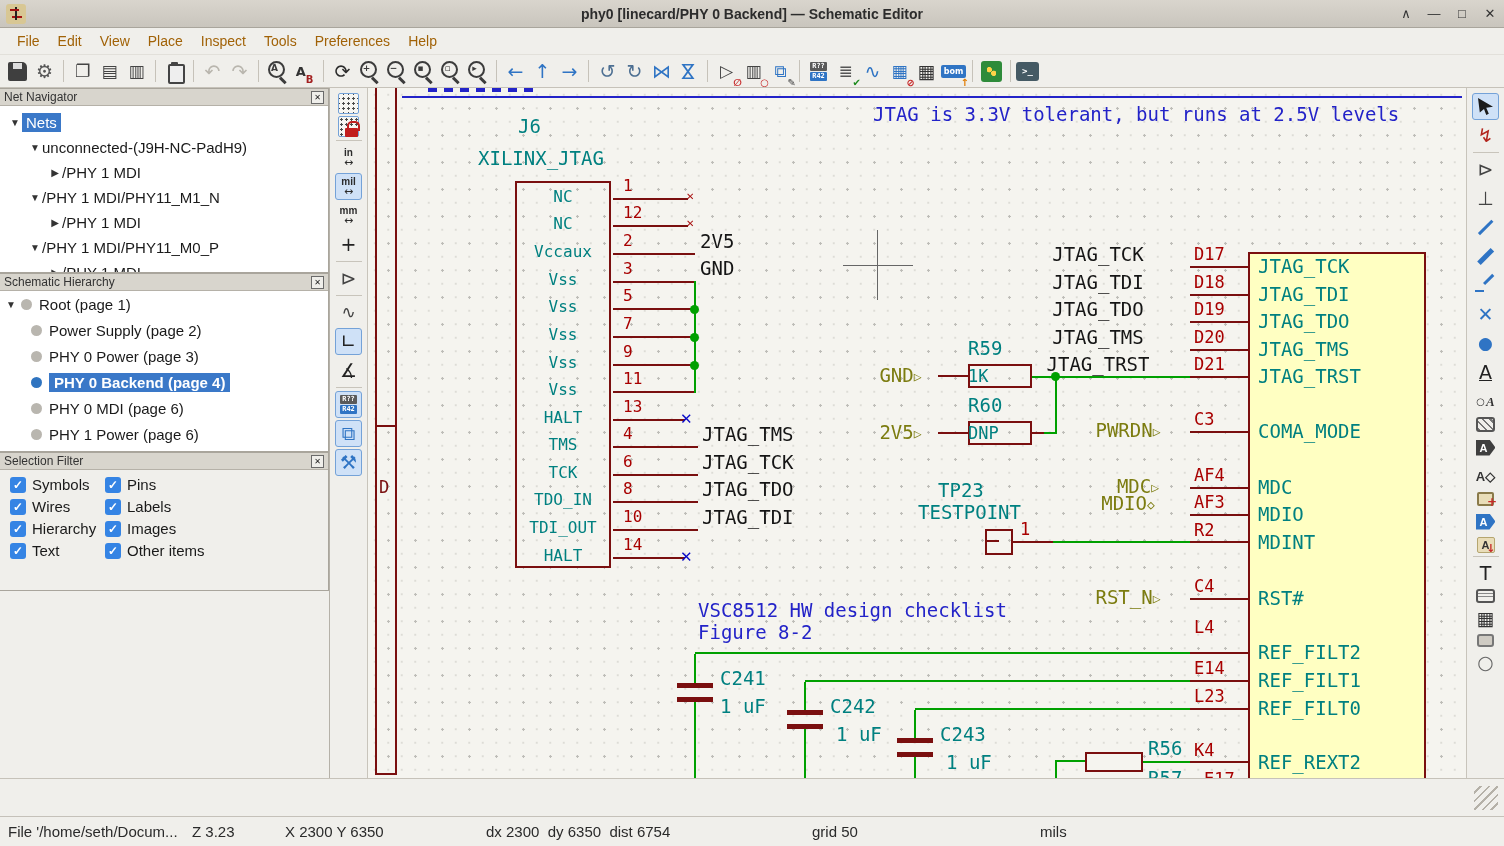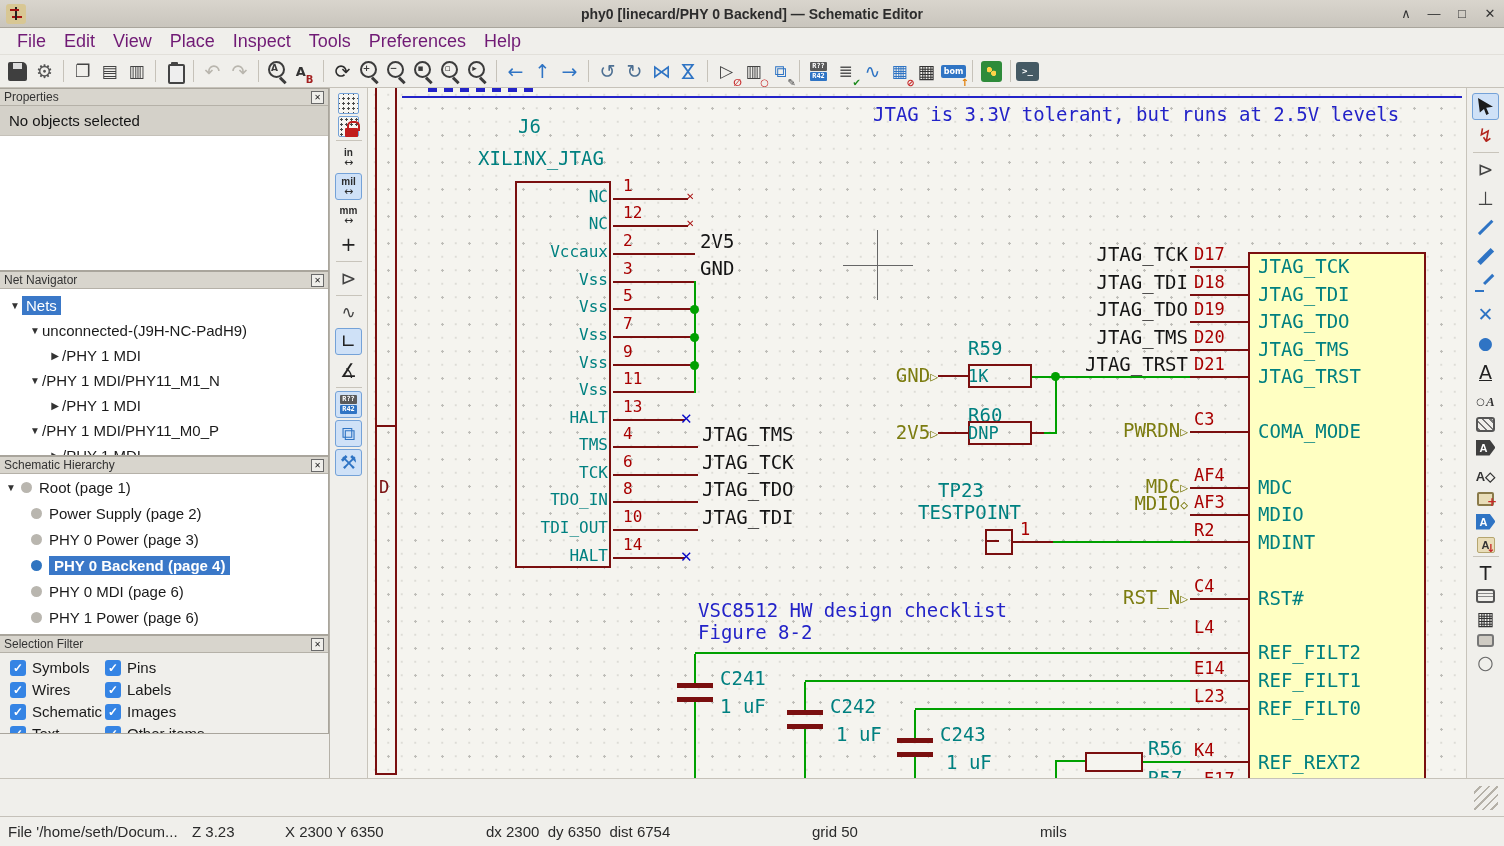--- a/index.html
+++ b/index.html
@@ -9,21 +9,21 @@
   .applogo{width:20px;height:20px;margin-left:6px;background:#d8c794;border-radius:3px;position:relative}
   .applogo::after{content:"";position:absolute;inset:3px;background:
      linear-gradient(#a31212 0 0) no-repeat 1px 2px/9px 2px,
      linear-gradient(#222 0 0) no-repeat 6px 0px/2px 13px,
      linear-gradient(#a31212 0 0) no-repeat 3px 9px/10px 2px}
   .title{position:absolute;left:0;right:0;text-align:center;font-weight:bold;font-size:14px;color:#2c2c2c}
   .winctrl{margin-left:auto;display:flex;z-index:2}
   .winctrl span{width:28px;text-align:center;font-size:13px;color:#333;line-height:26px}
   
   .menubar{height:27px;background:#f0efeb;display:flex;align-items:center;padding-left:8px;border-bottom:1px solid #e2e0da}
-  .menubar span{padding:4px 9px;font-size:18px;color:#701a75}
+  .menubar span{padding:4px 9px;font-size:14px;color:#a16207}
   
   .toolbar{height:33px;background:#f0efeb;border-bottom:1px solid #c6c2b9;display:flex;align-items:center;padding:0 4px}
   .tbi{position:relative;display:flex;align-items:center;justify-content:center;width:27px;height:27px;border-radius:3px;flex:none}
   .tbi .g{font-family:"DejaVu Sans",sans-serif;font-size:17px;line-height:1}
   .sep{width:1px;height:22px;background:#c6c2b9;margin:0 5px;flex:none}
   .vsep{height:1px;width:26px;background:#c8c4bb;margin:3px auto}
   .sel{background:#cfe1f7;border:1px solid #74a2d8}
   .badge{position:absolute;right:-2px;bottom:-3px;font:bold 10px "DejaVu Sans",sans-serif}
   .mag::before{content:"";position:absolute;left:4px;top:3px;width:13px;height:13px;border:2px solid #3c3c3c;border-radius:50%}
   .mag::after{content:"";position:absolute;right:4px;bottom:3px;width:8px;height:2.5px;background:#3c3c3c;transform:rotate(45deg)}
@@ -107,21 +107,21 @@
   .vw{width:2px;background:#7a0f0f}
   .hw.g,.vw.g{background:#00a000}
   .jd{position:absolute;width:9px;height:9px;border-radius:50%;background:#00a000}
   .ncx{position:absolute;font:bold 15px "DejaVu Sans",sans-serif;color:#0a0ac8}
   .ncx::after{content:"✕"}
   .px{position:absolute;font:bold 10px "DejaVu Sans",sans-serif;color:#a81010}
   .px::after{content:"✕"}
   .box{position:absolute;border:2px solid #7a0f0f}
   .gl::after{content:"▷";font-size:13px;vertical-align:1px}
   .gd::after{content:"◇";font-size:13px;vertical-align:1px}
-  .ctr{text-align:left}.rgt{text-align:right}
+  .ctr{text-align:left}.rgt{text-align:center}
   .frag{position:absolute;left:60px;top:0;width:105px;height:4px;background:repeating-linear-gradient(90deg,#2323c8 0 9px,transparent 9px 16px)}
   
   .footer{height:38px;background:#f0efeb;border-top:1px solid #c6c2b9;position:relative}
   .grip{position:absolute;right:6px;bottom:6px;width:24px;height:24px;background:repeating-linear-gradient(135deg,transparent 0 4px,#b5b1a8 4px 6px)}
   .statusbar{height:30px;background:#f0efeb;border-top:1px solid #c5c1b9;position:relative;font-size:15px;color:#2a2a2a}
   .statusbar span{position:absolute;top:6px;white-space:pre}
 </style>
 </head>
 <body>
 
@@ -261,28 +261,20 @@
     <span class="tbi pcb"></span>
     <div class="sep"></div>
     <span class="tbi term">
       <span class="lb">&gt;_</span>
     </span>
   </div>
 
 <div class="main">
 
   <div class="dock">
-    <div class="panel" style="height:183px">
-      <div class="phead">
-          <span class="pt">Properties</span>
-          <span class="pclose"></span>
-        </div>
-      <div class="pstatus">No objects selected</div>
-      <div class="pwhite"></div>
-    </div>
     <div class="panel" style="height:185px">
       <div class="phead">
           <span class="pt">Net Navigator</span>
           <span class="pclose"></span>
         </div>
       <div class="pwhite" id="net-tree" style="padding-top:4px;overflow:hidden">
           <div class="trow" style="padding-left: 8px;">
             <span class="arrow">▼</span>
             <span class="tsel">Nets</span>
           </div>
@@ -342,21 +334,21 @@
           <div class="trow" style="height: 26px; padding-left: 28px;">
             <span class="bullet"></span>
             <span>PHY 1 Power (page 6)</span>
           </div>
           <div class="trow" style="height: 26px; padding-left: 28px;">
             <span class="bullet"></span>
             <span>PHY 1 Backend (page 7)</span>
           </div>
         </div>
     </div>
-    <div class="panel" style="height:99px">
+    <div class="panel" style="height:139px">
       <div class="phead">
           <span class="pt">Selection Filter</span>
           <span class="pclose"></span>
         </div>
       <div class="filterbody" id="filter-body">
           <div class="fopt">
             <span class="cb"></span>
             <span>Symbols</span>
           </div>
           <div class="fopt">
@@ -366,21 +358,21 @@
           <div class="fopt">
             <span class="cb"></span>
             <span>Wires</span>
           </div>
           <div class="fopt">
             <span class="cb"></span>
             <span>Labels</span>
           </div>
           <div class="fopt">
             <span class="cb"></span>
-            <span>Schematic</span>
+            <span>Hierarchy</span>
           </div>
           <div class="fopt">
             <span class="cb"></span>
             <span>Images</span>
           </div>
           <div class="fopt">
             <span class="cb"></span>
             <span>Text</span>
           </div>
           <div class="fopt">
@@ -514,21 +506,21 @@
     <div style="position:absolute;left:509px;top:142px;width:1px;height:70px;background:#666"></div>
 
     <div class="cv teal f19 ctr" style="left:600px;top:250px;width:64px">R59</div>
     <div class="box" style="left:600px;top:276px;width:64px;height:24px"></div>
     <div class="cv teal f17 ctr" style="left:600px;top:279px;width:64px">1K</div>
     <div class="hw" style="left:570px;top:287px;width:30px"></div>
     <div class="cv olv f19 gl rgt" style="left:495px;top:277px;width:75px">GND</div>
     <div class="hw g" style="left:664px;top:288px;width:158px"></div>
     <span class="jd" style="left:683px;top:284px"></span>
     <div class="vw g" style="left:687px;top:290px;height:56px"></div>
-    <div class="cv teal f19 ctr" style="left:600px;top:317px;width:64px">R60</div>
+    <div class="cv teal f19 ctr" style="left:600px;top:307px;width:64px">R60</div>
     <div class="box" style="left:600px;top:333px;width:64px;height:24px"></div>
     <div class="cv teal f17 ctr" style="left:600px;top:336px;width:64px">DNP</div>
     <div class="hw" style="left:570px;top:344px;width:30px"></div>
     <div class="cv olv f19 gl rgt" style="left:495px;top:334px;width:75px">2V5</div>
     <div class="hw" style="left:664px;top:344px;width:13px"></div>
     <div class="hw g" style="left:676px;top:344px;width:13px"></div>
 
     <div class="cv blk f19 rgt" style="left:640px;top:156px;width:180px">JTAG_TCK</div>
     <div class="cv blk f19 rgt" style="left:640px;top:184px;width:180px">JTAG_TDI</div>
     <div class="cv blk f19 rgt" style="left:640px;top:211px;width:180px">JTAG_TDO</div>

